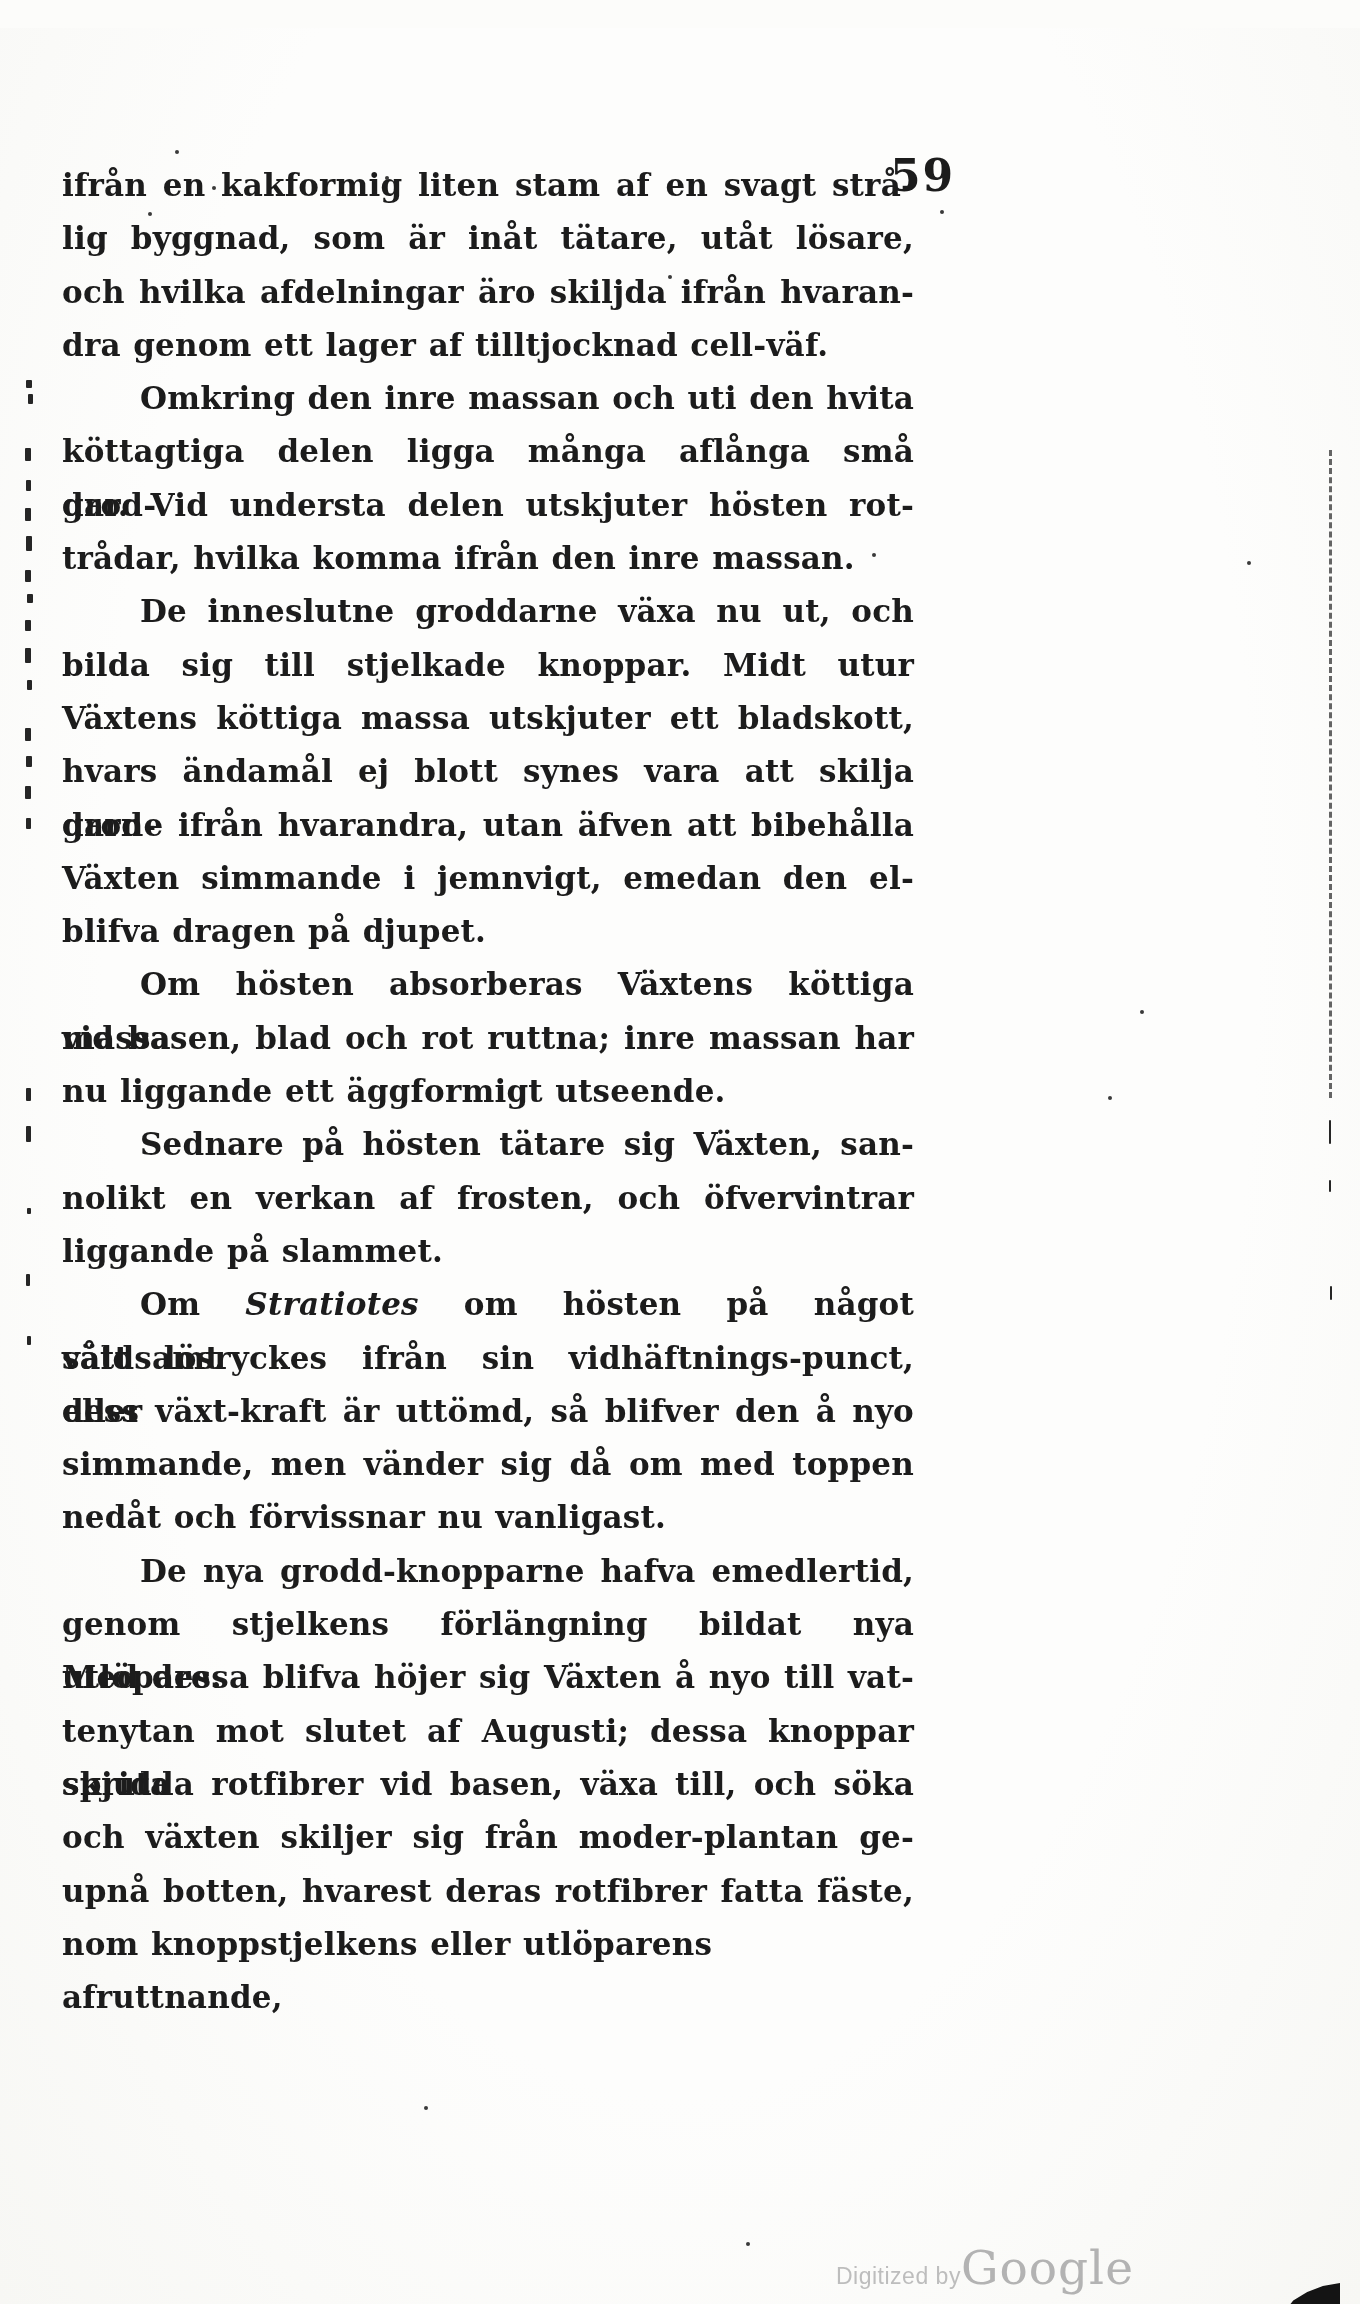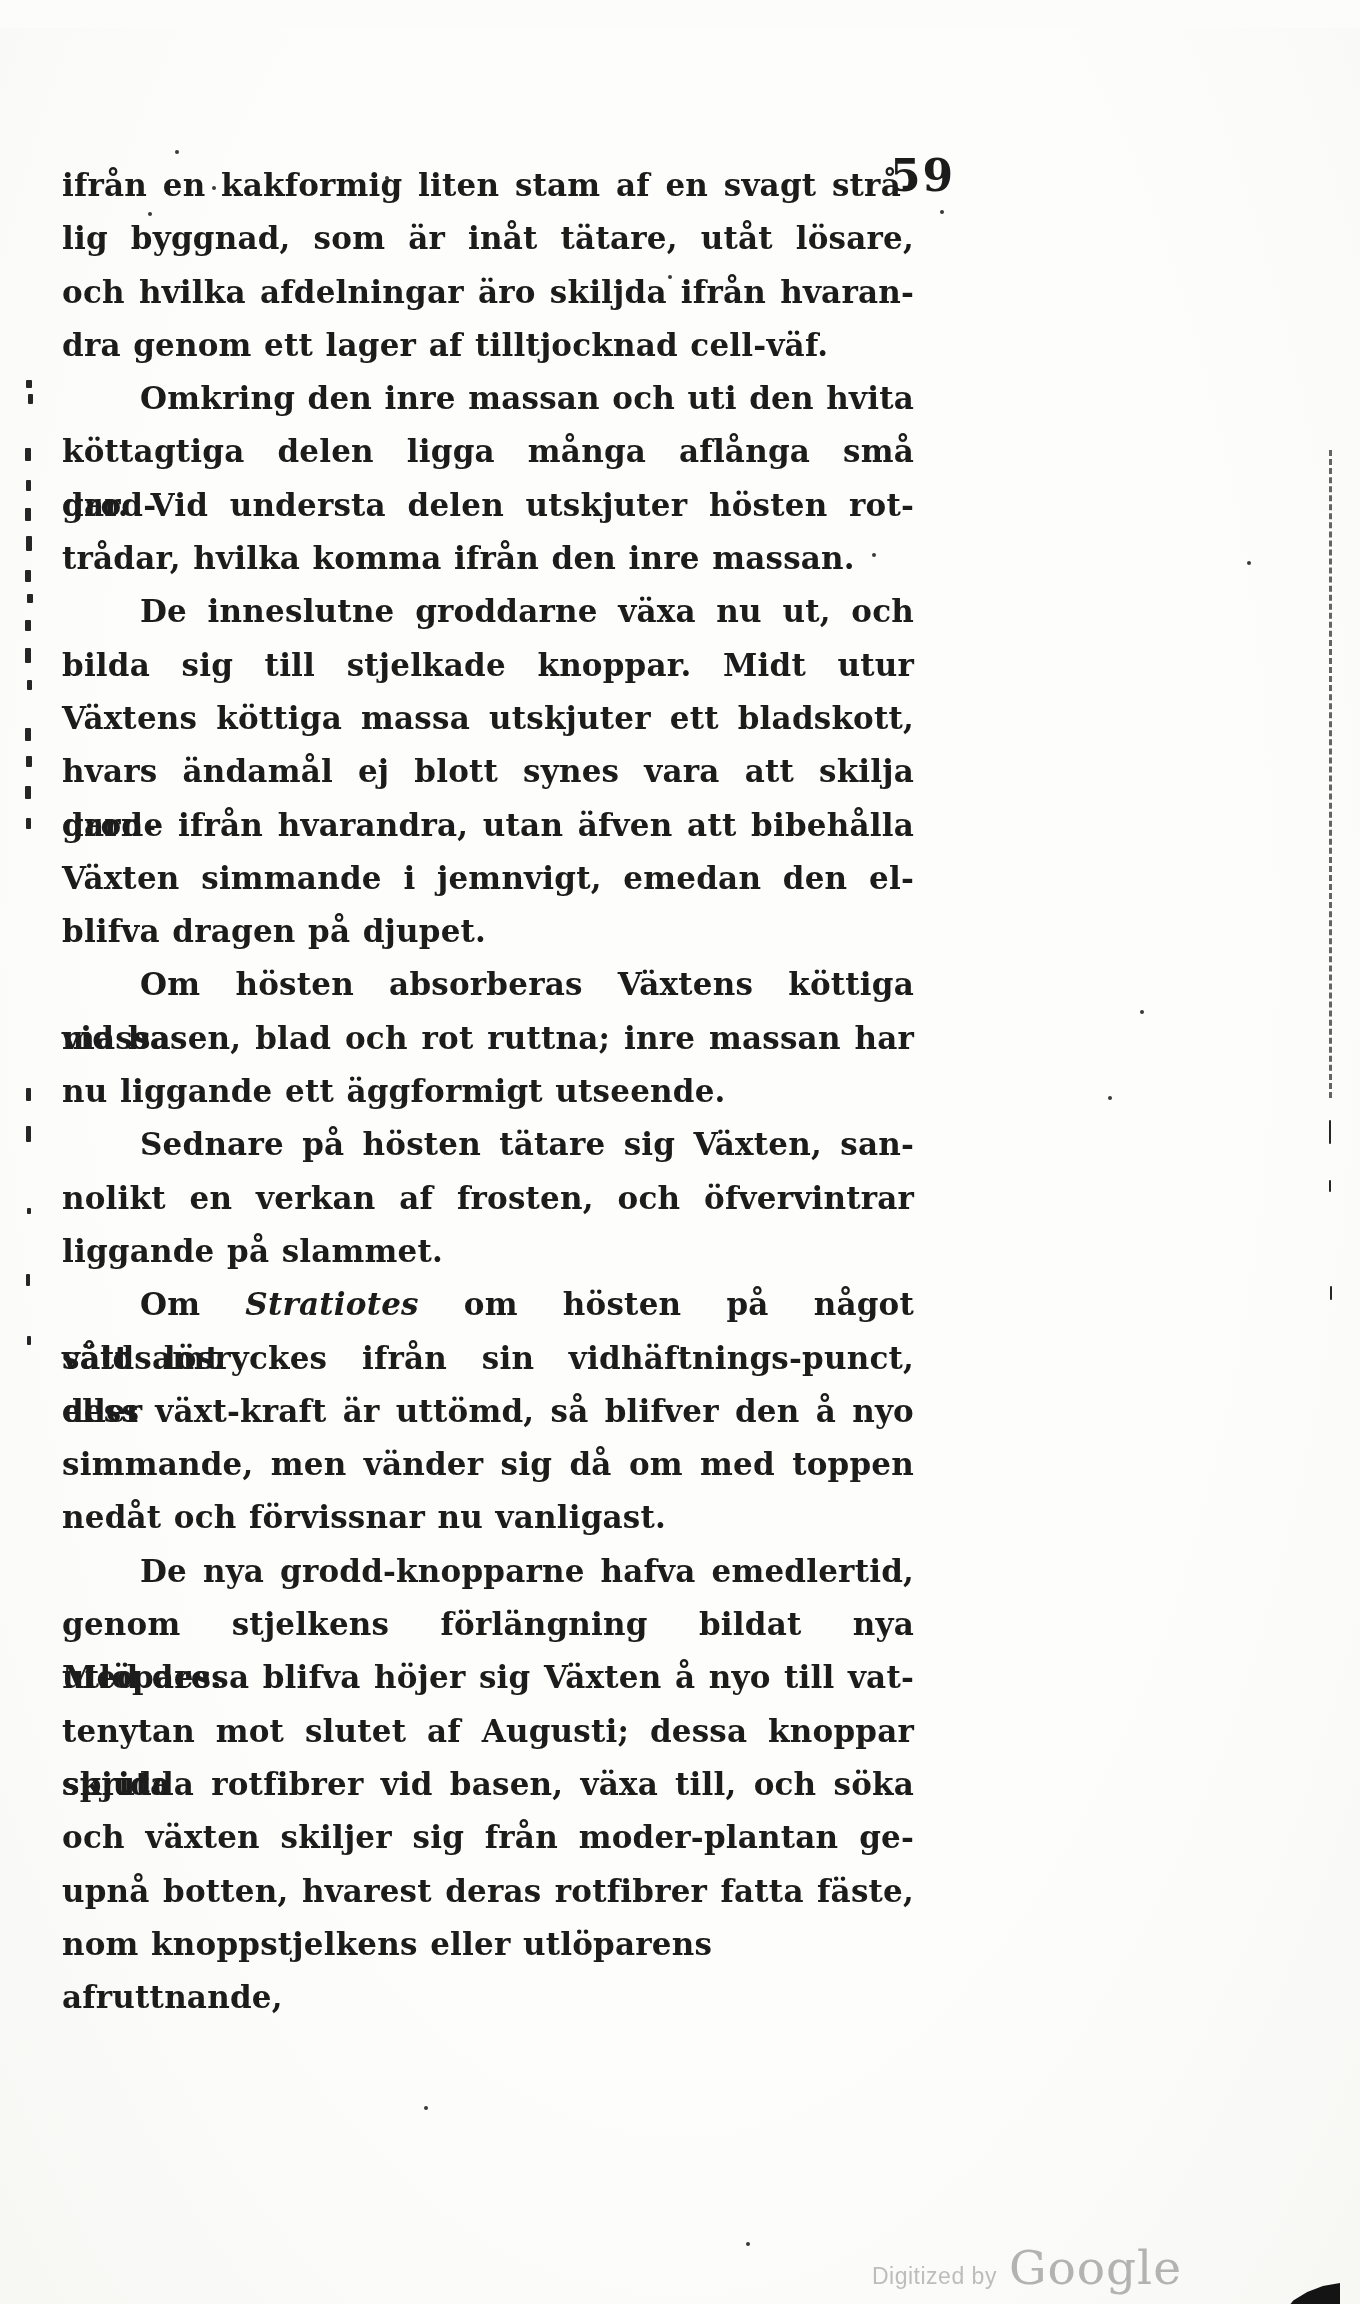--- a/index.html
+++ b/index.html
@@ -30,22 +30,22 @@
   .line.just{text-align:justify;text-align-last:justify;}
   .line.ind{text-indent:78px;}
   .line em{font-style:italic;font-weight:700;}
   .right-rule{
     position:absolute;left:1329px;top:422px;height:648px;width:0;
     border-left:3px dashed #4a4a4a;opacity:.85;
   }
   .mark{position:absolute;background:#262626;border-radius:1px;}
   .speck{position:absolute;background:#3a3a3a;border-radius:50%;}
   .footer{
-    position:absolute;left:872px;top:2212px;
-    display:flex;align-items:baseline;gap:12px;
+    position:absolute;left:836px;top:2212px;
+    display:flex;align-items:baseline;
   }
   .dig{
     font-family:"Liberation Sans","DejaVu Sans",sans-serif;
     font-size:23px;color:#bdbdbd;letter-spacing:.5px;
   }
   .goog{
     font-family:"DejaVu Serif",serif;
     font-size:47px;color:#b3b3b3;letter-spacing:1px;
   }
   .blob{

